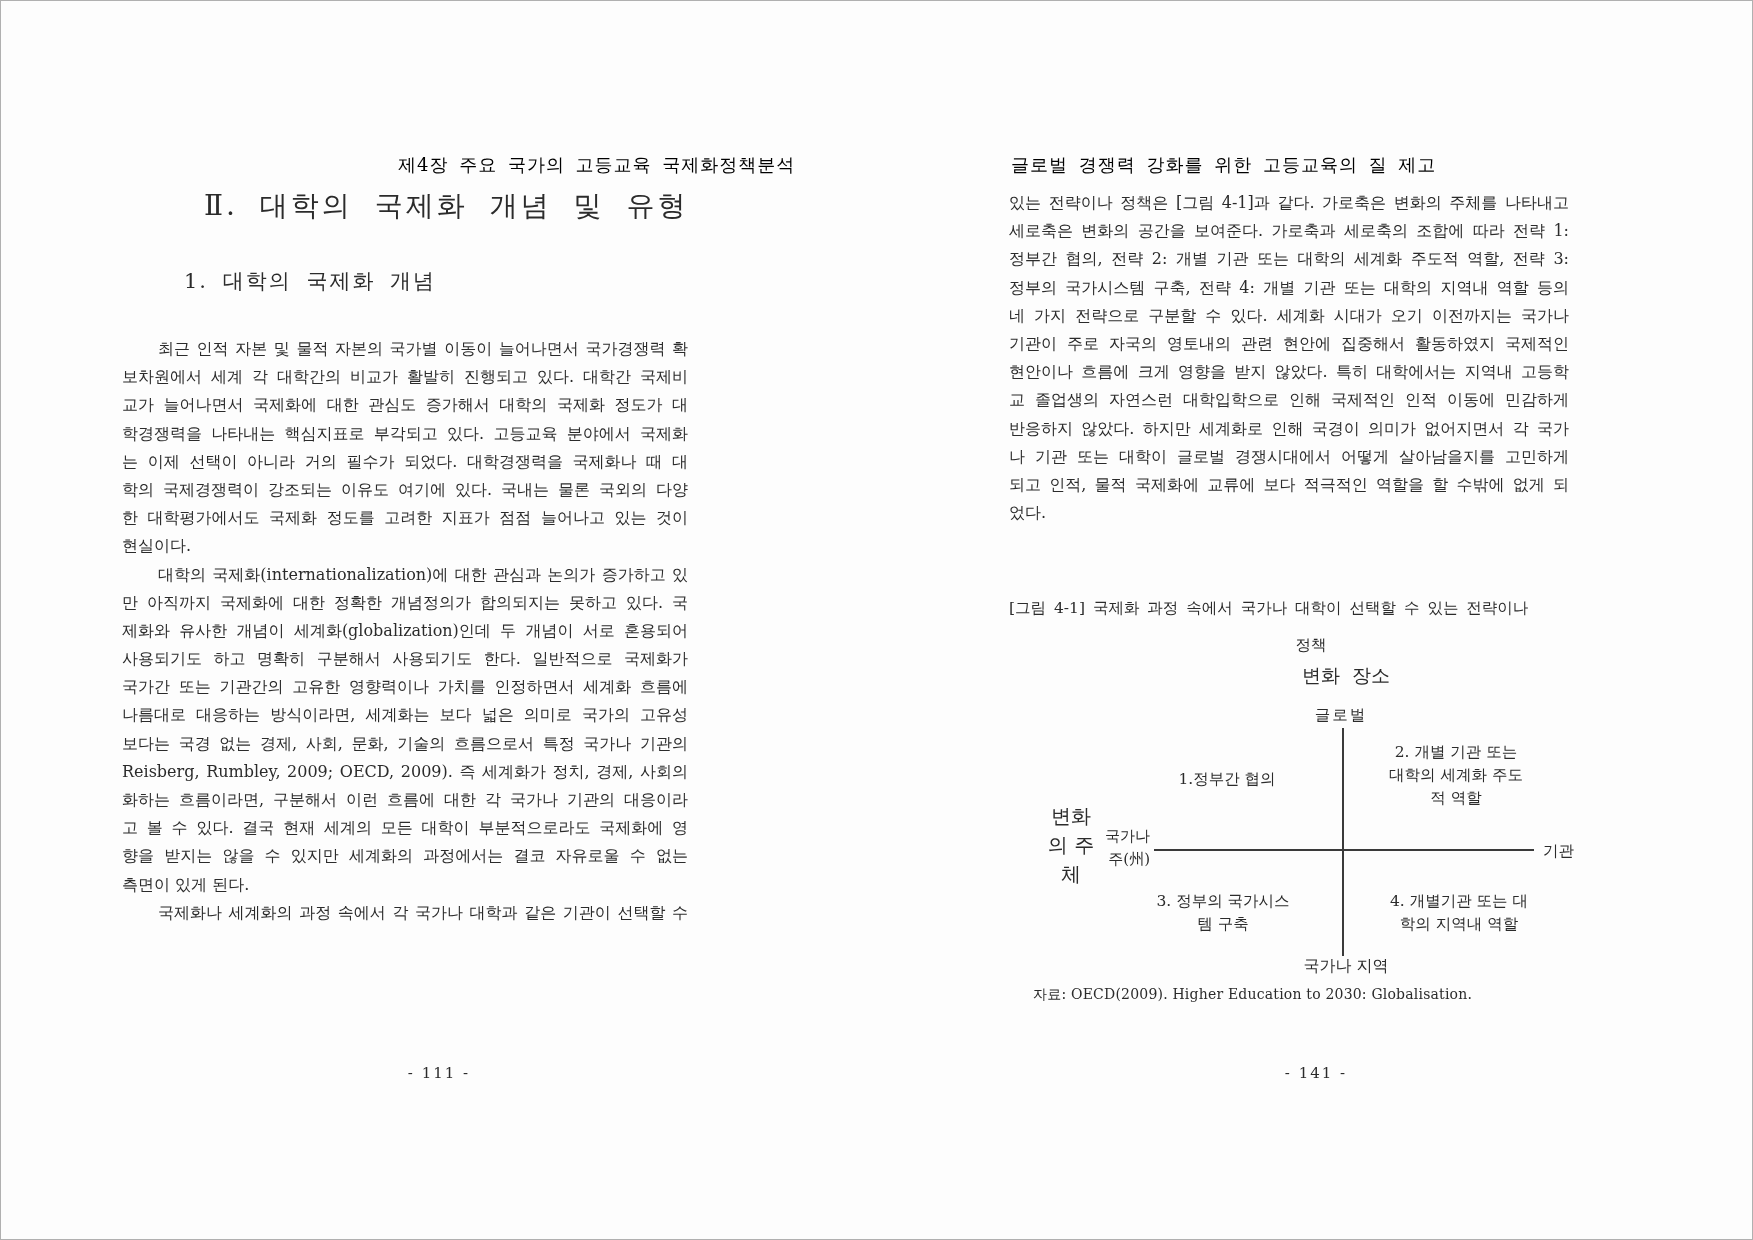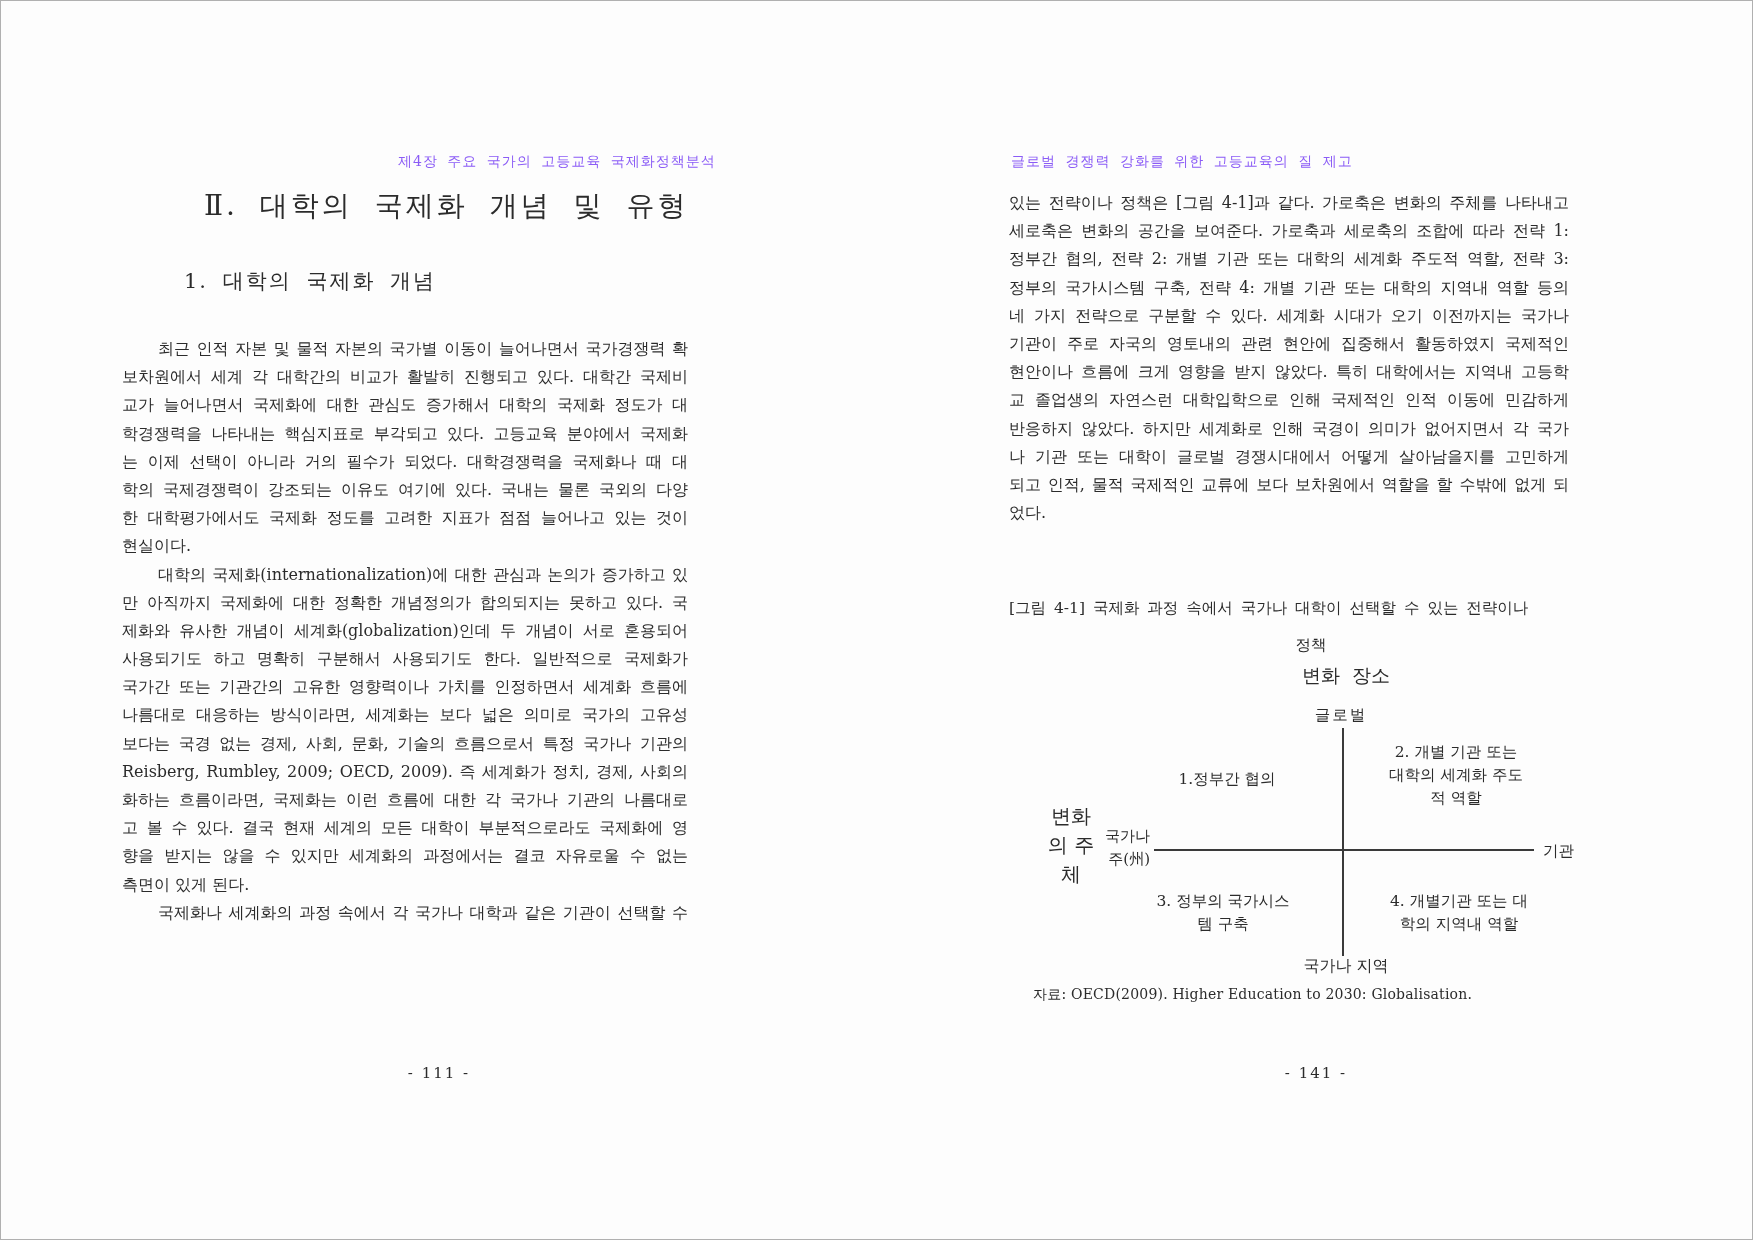--- a/index.html
+++ b/index.html
@@ -4,21 +4,21 @@
 <style>
   html,body{margin:0;padding:0;background:#ffffff;}
   .canvas{
     position:relative;width:1753px;height:1240px;box-sizing:border-box;
     background:#fdfdfd;border:1px solid #b0b0b0;
     font-family:"DejaVu Serif","Liberation Serif",serif;color:#2b2b2b;
     overflow:hidden;
   }
   .abs{position:absolute;}
   .cx{transform:translateX(-50%);}
-  .running-head{font-size:14px;letter-spacing:1px;word-spacing:4px;color:#8b5cf6;white-space:nowrap;}
+  .running-head{font-size:18px;letter-spacing:1px;word-spacing:4px;color:#000000;white-space:nowrap;}
   .chapter-title{font-size:28px;letter-spacing:3px;word-spacing:10px;white-space:nowrap;font-weight:normal;margin:0;}
   .section-heading{font-size:21px;letter-spacing:2px;word-spacing:6px;white-space:nowrap;font-weight:normal;margin:0;}
   .body-col{width:560px;font-size:16px;line-height:28.2px;}
   .body-col-left{width:566px;}
   .bline{text-align:justify;text-align-last:justify;-moz-text-align-last:justify;height:28.2px;overflow:hidden;}
   .bline.end{text-align-last:left;-moz-text-align-last:left;}
   .bline.indent{padding-left:36px;}
   .folio{font-size:15px;letter-spacing:2px;white-space:nowrap;}
   .fig-caption{width:560px;font-size:15.5px;word-spacing:3px;white-space:nowrap;}
   .dlabel{font-size:15.5px;white-space:nowrap;}
@@ -52,21 +52,21 @@
       <div class="bline">한 대학평가에서도 국제화 정도를 고려한 지표가 점점 늘어나고 있는 것이</div>
       <div class="bline end">현실이다.</div>
       <div class="bline indent">대학의 국제화(internationalization)에 대한 관심과 논의가 증가하고 있지</div>
       <div class="bline">만 아직까지 국제화에 대한 정확한 개념정의가 합의되지는 못하고 있다. 국</div>
       <div class="bline">제화와 유사한 개념이 세계화(globalization)인데 두 개념이 서로 혼용되어</div>
       <div class="bline">사용되기도 하고 명확히 구분해서 사용되기도 한다. 일반적으로 국제화가</div>
       <div class="bline">국가간 또는 기관간의 고유한 영향력이나 가치를 인정하면서 세계화 흐름에</div>
       <div class="bline">나름대로 대응하는 방식이라면, 세계화는 보다 넓은 의미로 국가의 고유성</div>
       <div class="bline">보다는 국경 없는 경제, 사회, 문화, 기술의 흐름으로서 특정 국가나 기관의</div>
       <div class="bline">Reisberg, Rumbley, 2009; OECD, 2009). 즉 세계화가 정치, 경제, 사회의 변</div>
-      <div class="bline">화하는 흐름이라면, 국제화는 이런 흐름에 대한 각 국가나 기관의 나름대로</div>
+      <div class="bline">화하는 흐름이라면, 구분해서 이런 흐름에 대한 각 국가나 기관의 대응이라</div>
       <div class="bline">고 볼 수 있다. 결국 현재 세계의 모든 대학이 부분적으로라도 국제화에 영</div>
       <div class="bline">향을 받지는 않을 수 있지만 세계화의 과정에서는 결코 자유로울 수 없는</div>
       <div class="bline end">측면이 있게 된다.</div>
       <div class="bline indent">국제화나 세계화의 과정 속에서 각 국가나 대학과 같은 기관이 선택할 수</div>
     </div>
 
   <div class="abs folio cx" style="left:438px;top:1063px;">- 111 -</div>
 
   <div class="abs running-head" style="left:1010px;top:152px;">글로벌 경쟁력 강화를 위한 고등교육의 질 제고</div>
 
@@ -75,21 +75,21 @@
   <div class="bline">있는 전략이나 정책은 [그림 4-1]과 같다. 가로축은 변화의 주체를 나타내고</div>
       <div class="bline">세로축은 변화의 공간을 보여준다. 가로축과 세로축의 조합에 따라 전략 1:</div>
       <div class="bline">정부간 협의, 전략 2: 개별 기관 또는 대학의 세계화 주도적 역할, 전략 3:</div>
       <div class="bline">정부의 국가시스템 구축, 전략 4: 개별 기관 또는 대학의 지역내 역할 등의</div>
       <div class="bline">네 가지 전략으로 구분할 수 있다. 세계화 시대가 오기 이전까지는 국가나</div>
       <div class="bline">기관이 주로 자국의 영토내의 관련 현안에 집중해서 활동하였지 국제적인</div>
       <div class="bline">현안이나 흐름에 크게 영향을 받지 않았다. 특히 대학에서는 지역내 고등학</div>
       <div class="bline">교 졸업생의 자연스런 대학입학으로 인해 국제적인 인적 이동에 민감하게</div>
       <div class="bline">반응하지 않았다. 하지만 세계화로 인해 국경이 의미가 없어지면서 각 국가</div>
       <div class="bline">나 기관 또는 대학이 글로벌 경쟁시대에서 어떻게 살아남을지를 고민하게</div>
-      <div class="bline">되고 인적, 물적 국제적인 교류에 보다 보차원에서 역할을 할 수밖에 없게 되</div>
+      <div class="bline">되고 인적, 물적 국제화에 교류에 보다 적극적인 역할을 할 수밖에 없게 되</div>
       <div class="bline end">었다.</div>
     </div>
 
   <div class="abs fig-caption" style="left:1008px;top:597px;">[그림 4-1] 국제화 과정 속에서 국가나 대학이 선택할 수 있는 전략이나</div>
   <div class="abs dlabel cx" style="left:1310px;top:634px;">정책</div>
 
   <div class="abs dlabel-lg cx" style="left:1345px;top:662px;">변화 장소</div>
 
   <div class="abs dlabel cx" style="left:1340px;top:704px;letter-spacing:2px;">글로벌</div>
 

